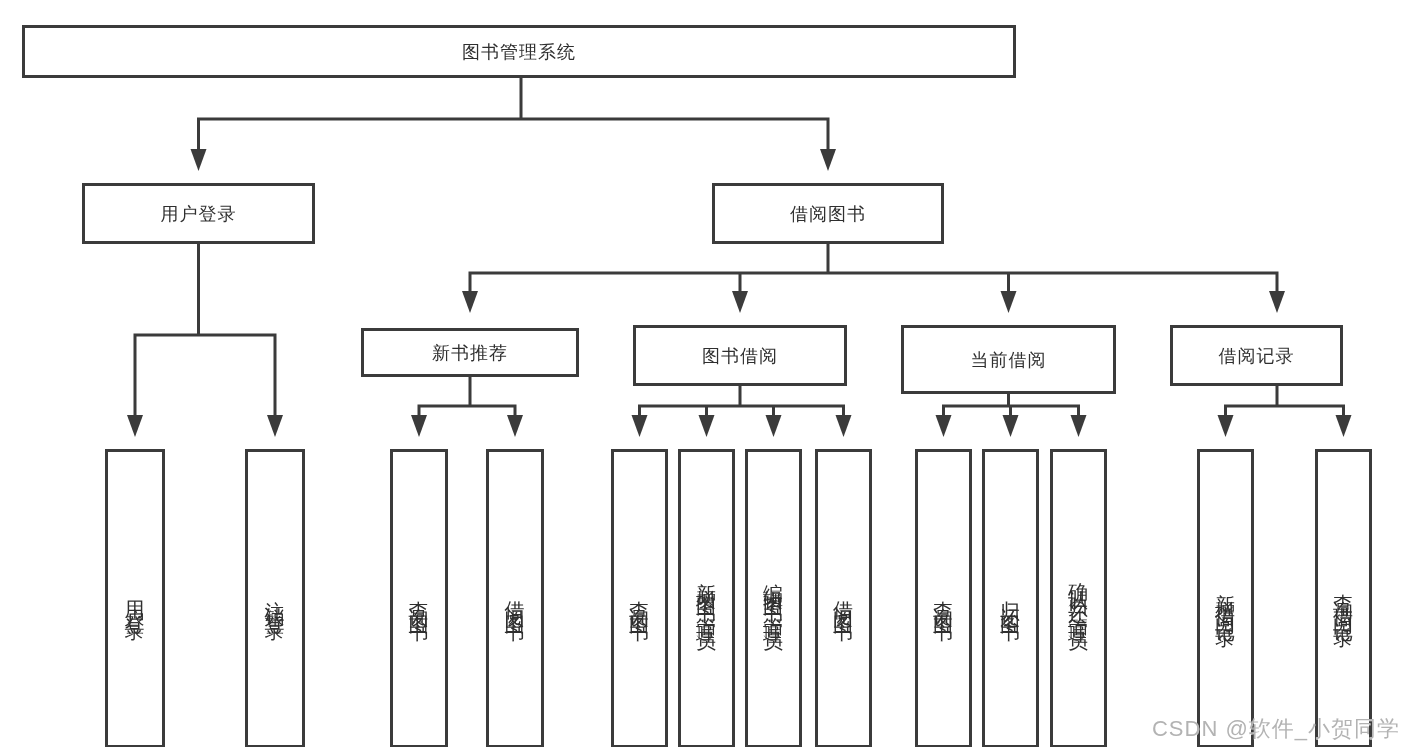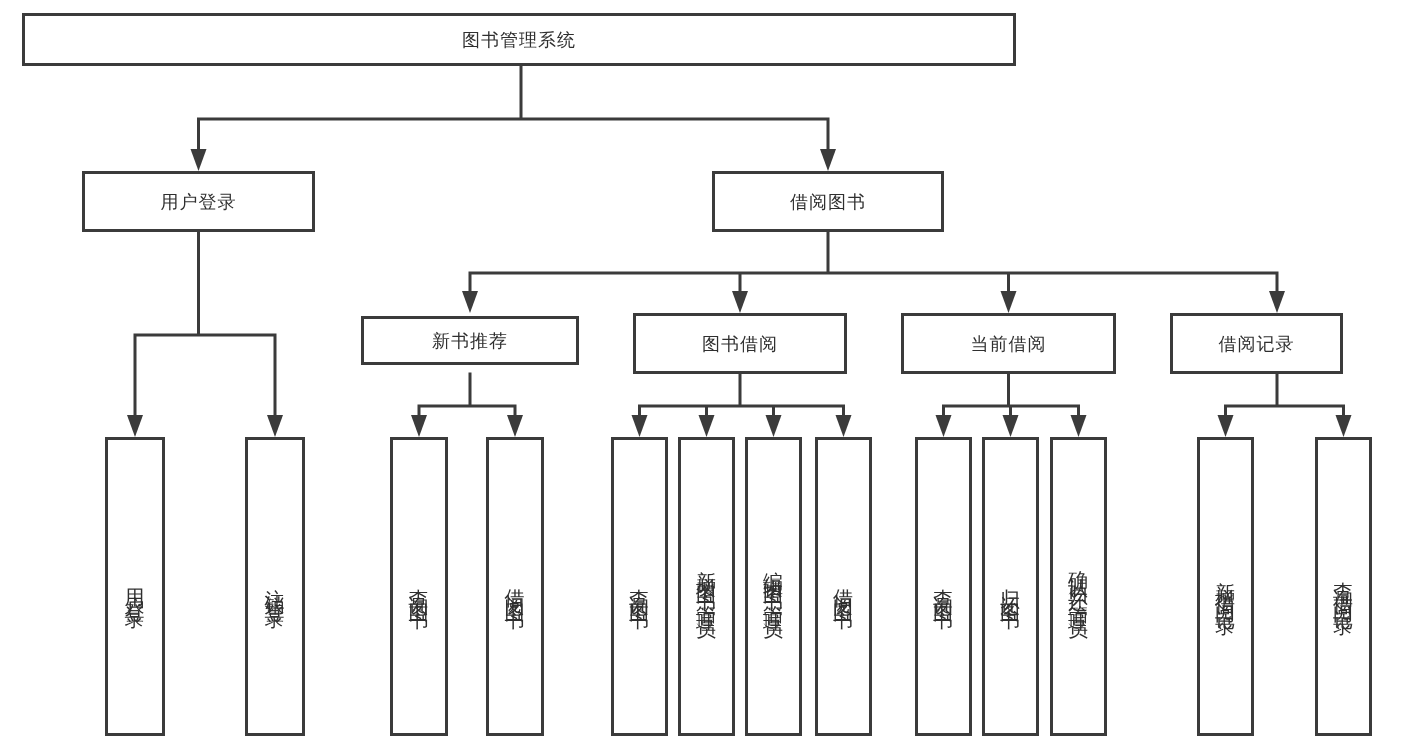--- a/index.html
+++ b/index.html
@@ -35,20 +35,21 @@
   }
   .node {
     position: absolute;
     border: 3px solid var(--line);
     background: #fff;
     color: var(--text);
     display: flex;
     align-items: center;
     justify-content: center;
     text-align: center;
+    margin-top: 12px;
   }
   .h-node {
     font-size: 18px;
     letter-spacing: 1px;
     line-height: 1;
   }
   .v-node {
     writing-mode: vertical-rl;
     font-size: 20px;
     letter-spacing: 7px;
@@ -120,34 +121,35 @@
     </g>
   </svg>
 
   <div class="node h-node" style="left:22px; top:13px; width:994px; height:53px;">图书管理系统</div>
 
   <div class="node h-node" style="left:82px; top:171px; width:233px; height:61px;">用户登录</div>
   <div class="node h-node" style="left:712px; top:171px; width:232px; height:61px;">借阅图书</div>
 
   <div class="node h-node" style="left:361px; top:316px; width:218px; height:49px;">新书推荐</div>
   <div class="node h-node" style="left:633px; top:313px; width:214px; height:61px;">图书借阅</div>
-  <div class="node h-node" style="left:901px; top:313px; width:215px; height:61px;">当前借阅</div>
+  <div class="node h-node" style="left:901px; top:313px; width:215px; height:69px;">当前借阅</div>
   <div class="node h-node" style="left:1170px; top:313px; width:173px; height:61px;">借阅记录</div>
 
   <div class="node v-node" style="left:105px; top:437px; width:60px; height:299px;">用户登录</div>
   <div class="node v-node" style="left:245px; top:437px; width:60px; height:299px;">注销登录</div>
 
   <div class="node v-node" style="left:390px; top:437px; width:58px; height:299px;">查询图书</div>
   <div class="node v-node" style="left:486px; top:437px; width:58px; height:299px;">借阅图书</div>
 
   <div class="node v-node" style="left:611px; top:437px; width:57px; height:299px;">查询图书</div>
   <div class="node v-node" style="left:678px; top:437px; width:57px; height:299px;">新增图书（管理员）</div>
   <div class="node v-node" style="left:745px; top:437px; width:57px; height:299px;">编辑图书（管理员）</div>
   <div class="node v-node" style="left:815px; top:437px; width:57px; height:299px;">借阅图书</div>
 
   <div class="node v-node" style="left:915px; top:437px; width:57px; height:299px;">查询图书</div>
   <div class="node v-node" style="left:982px; top:437px; width:57px; height:299px;">归还图书</div>
   <div class="node v-node" style="left:1050px; top:437px; width:57px; height:299px;">确认归还（管理员）</div>
 
   <div class="node v-node" style="left:1197px; top:437px; width:57px; height:299px;">新增借阅记录</div>
   <div class="node v-node" style="left:1315px; top:437px; width:57px; height:299px;">查询借阅记录</div>
 
+  <div class="watermark">CSDN @软件_小贺同学</div>
 </div>
 
 </body></html>

